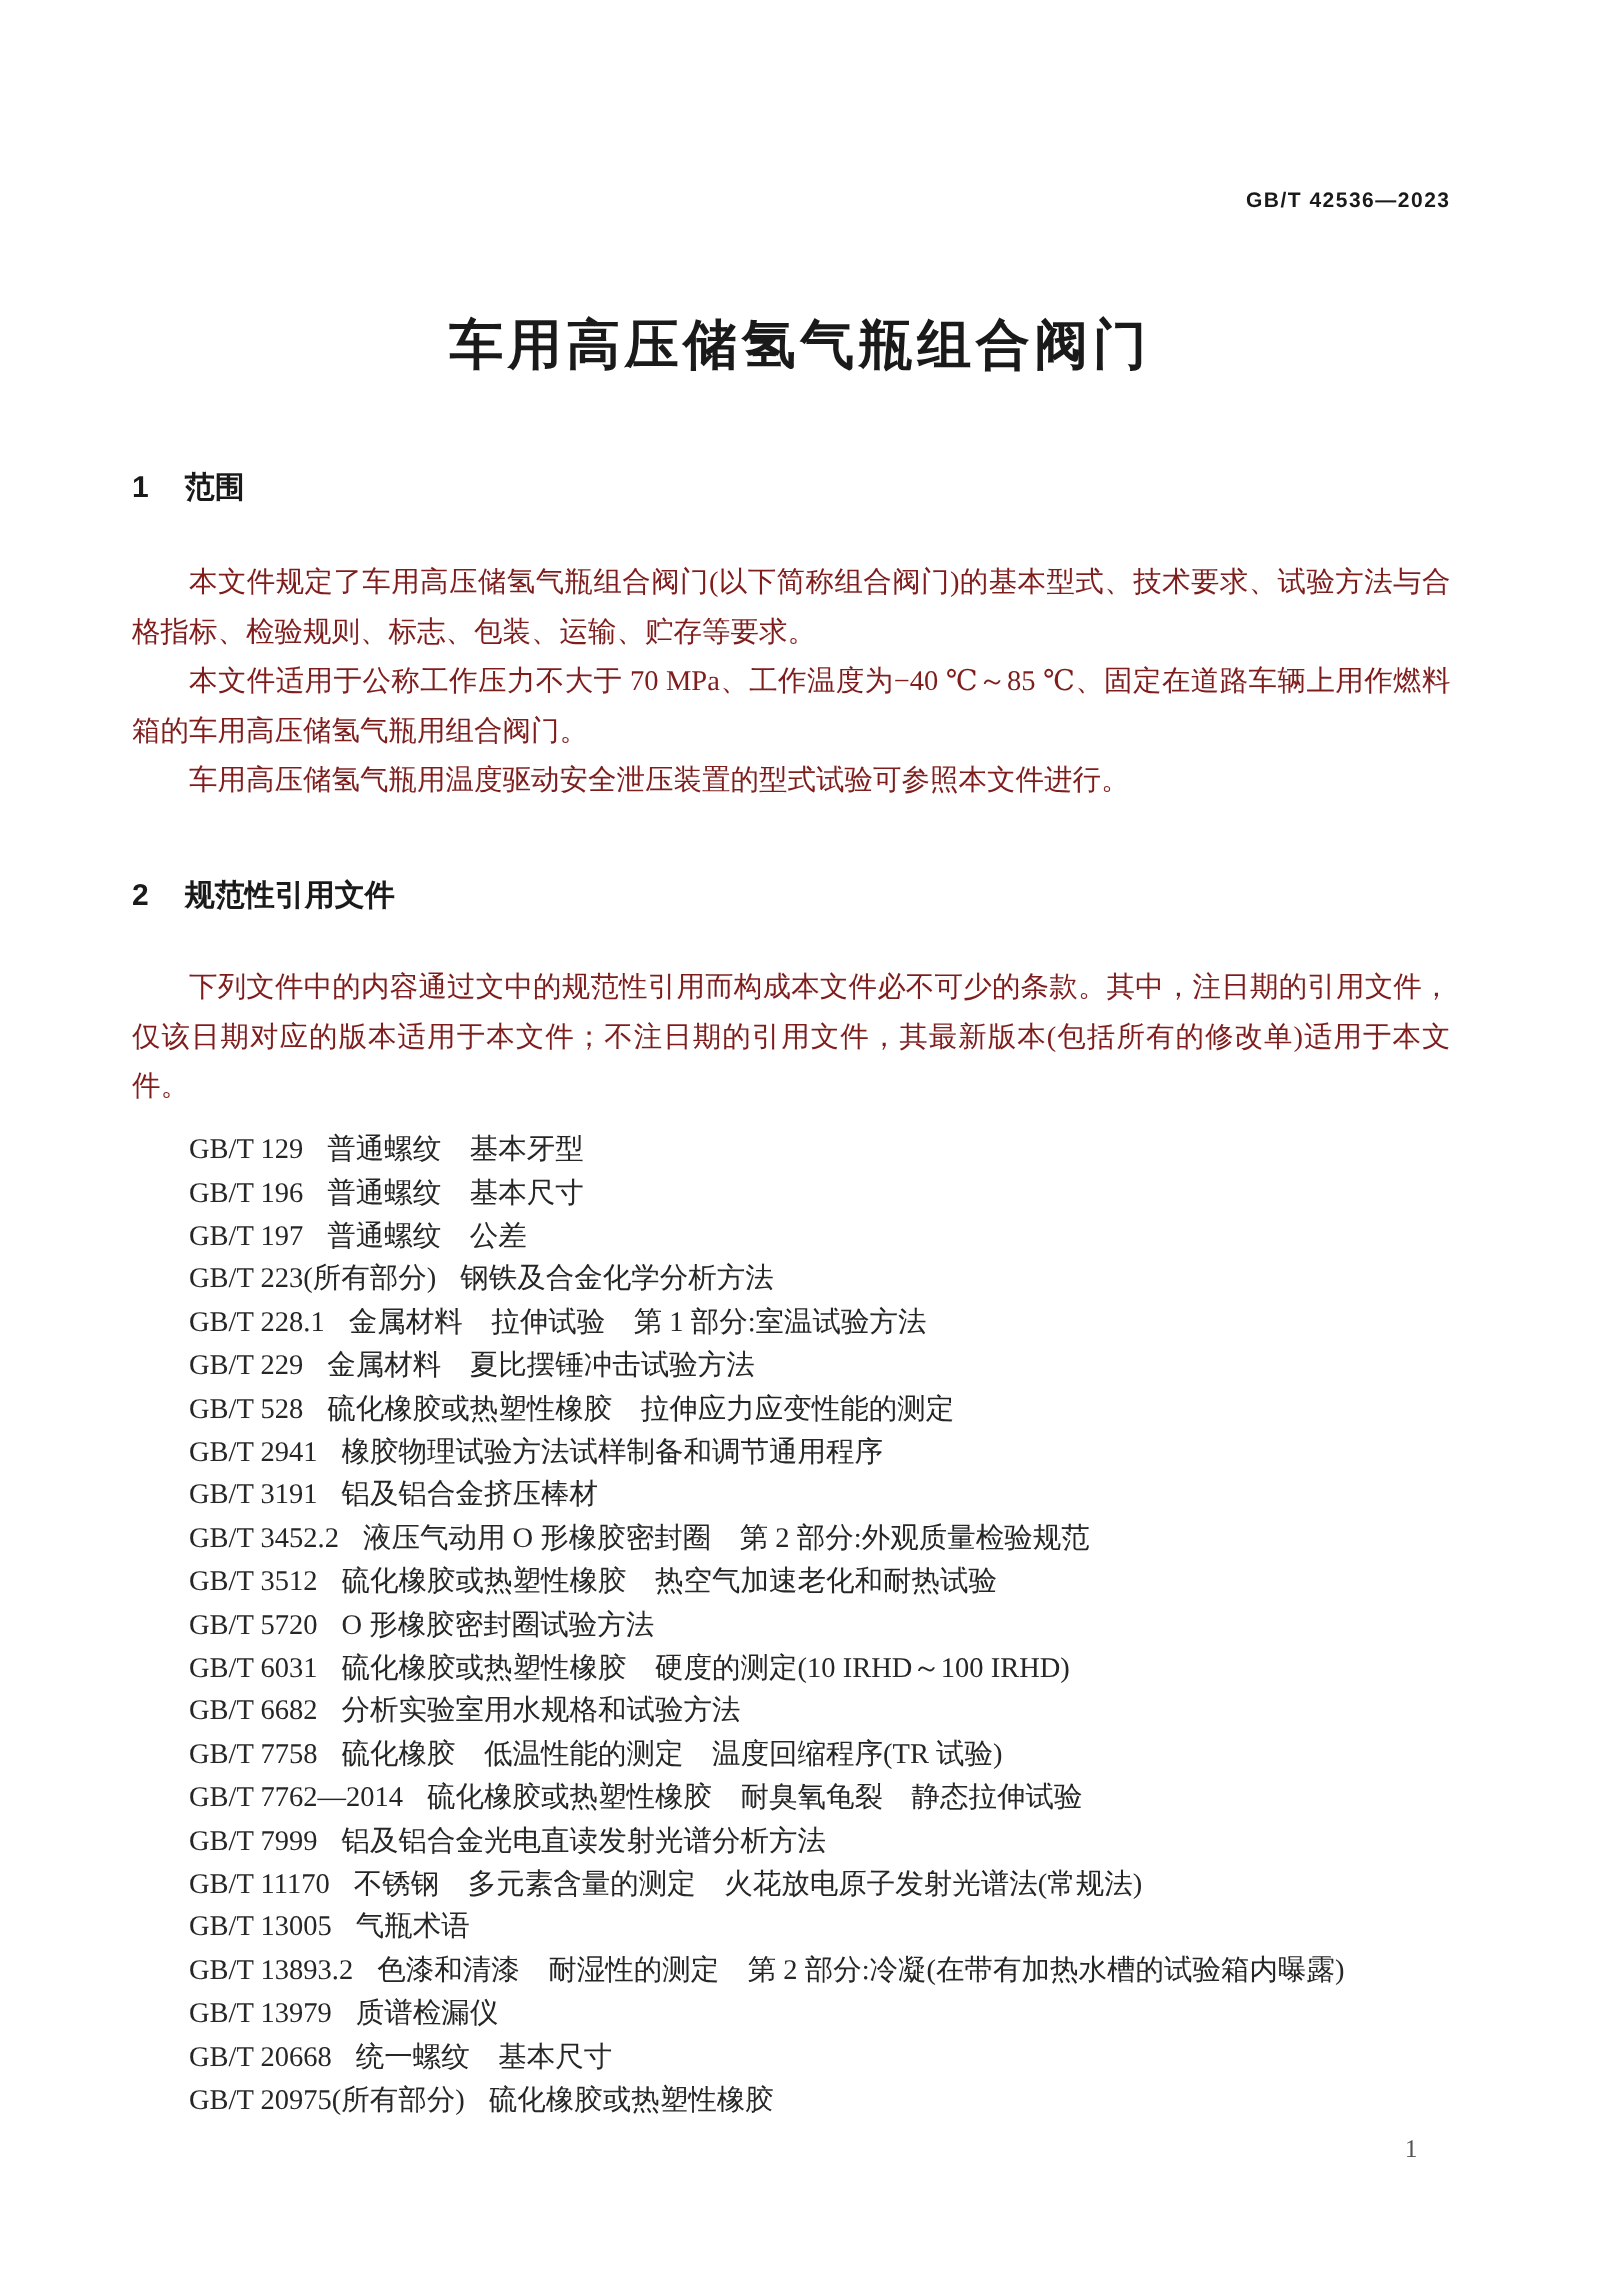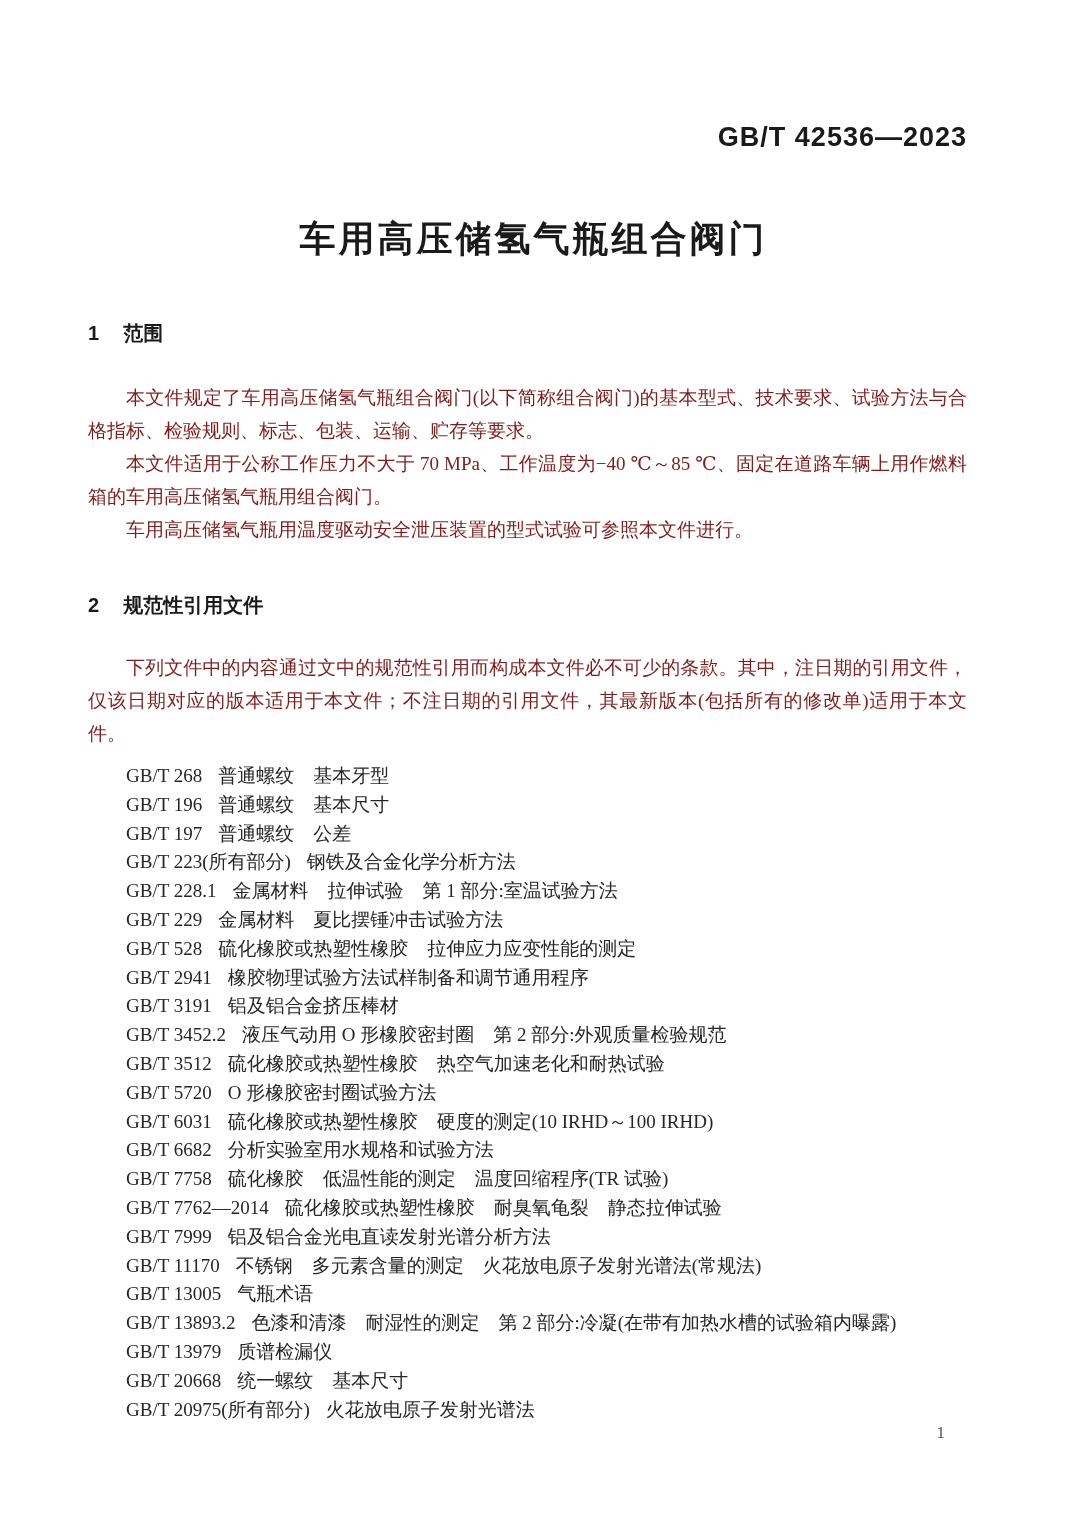--- a/index.html
+++ b/index.html
@@ -15,21 +15,21 @@
     overflow: hidden;
   }
   .header-row {
     padding-top: 122px;
     padding-right: 100px;
     text-align: right;
   }
   .std-code {
     font-family: "Liberation Sans", "DejaVu Sans", sans-serif;
     font-weight: bold;
-    font-size: 27px;
+    font-size: 14px;
     color: #1a1a1a;
     letter-spacing: 1px;
   }
   .doc-title {
     margin-top: 62px;
     text-align: center;
     font-family: Liberation Sans, sans-serif;
     font-weight: bold;
     font-size: 36px;
     color: #1a1a1a;
@@ -89,21 +89,21 @@
     <p class="para">本文件适用于公称工作压力不大于 70 MPa、工作温度为−40 ℃～85 ℃、固定在道路车辆上用作燃料箱的车用高压储氢气瓶用组合阀门。</p>
     <p class="para">车用高压储氢气瓶用温度驱动安全泄压装置的型式试验可参照本文件进行。</p>
 
     <div class="section-heading second">
       <span class="sec-num">2</span><span>规范性引用文件</span>
     </div>
 
     <p class="para intro first">下列文件中的内容通过文中的规范性引用而构成本文件必不可少的条款。其中，注日期的引用文件，仅该日期对应的版本适用于本文件；不注日期的引用文件，其最新版本(包括所有的修改单)适用于本文件。</p>
 
     <div class="ref-list">
-      <div class="ref-line"><span class="ref-code">GB/T 268</span><span class="ref-title">普通螺纹　基本牙型</span></div>
+      <div class="ref-line"><span class="ref-code">GB/T 129</span><span class="ref-title">普通螺纹　基本牙型</span></div>
       <div class="ref-line"><span class="ref-code">GB/T 196</span><span class="ref-title">普通螺纹　基本尺寸</span></div>
       <div class="ref-line"><span class="ref-code">GB/T 197</span><span class="ref-title">普通螺纹　公差</span></div>
       <div class="ref-line"><span class="ref-code">GB/T 223(所有部分)</span><span class="ref-title">钢铁及合金化学分析方法</span></div>
       <div class="ref-line"><span class="ref-code">GB/T 228.1</span><span class="ref-title">金属材料　拉伸试验　第 1 部分:室温试验方法</span></div>
       <div class="ref-line"><span class="ref-code">GB/T 229</span><span class="ref-title">金属材料　夏比摆锤冲击试验方法</span></div>
       <div class="ref-line"><span class="ref-code">GB/T 528</span><span class="ref-title">硫化橡胶或热塑性橡胶　拉伸应力应变性能的测定</span></div>
       <div class="ref-line"><span class="ref-code">GB/T 2941</span><span class="ref-title">橡胶物理试验方法试样制备和调节通用程序</span></div>
       <div class="ref-line"><span class="ref-code">GB/T 3191</span><span class="ref-title">铝及铝合金挤压棒材</span></div>
       <div class="ref-line"><span class="ref-code">GB/T 3452.2</span><span class="ref-title">液压气动用 O 形橡胶密封圈　第 2 部分:外观质量检验规范</span></div>
       <div class="ref-line"><span class="ref-code">GB/T 3512</span><span class="ref-title">硫化橡胶或热塑性橡胶　热空气加速老化和耐热试验</span></div>
@@ -111,20 +111,20 @@
       <div class="ref-line"><span class="ref-code">GB/T 6031</span><span class="ref-title">硫化橡胶或热塑性橡胶　硬度的测定(10 IRHD～100 IRHD)</span></div>
       <div class="ref-line"><span class="ref-code">GB/T 6682</span><span class="ref-title">分析实验室用水规格和试验方法</span></div>
       <div class="ref-line"><span class="ref-code">GB/T 7758</span><span class="ref-title">硫化橡胶　低温性能的测定　温度回缩程序(TR 试验)</span></div>
       <div class="ref-line"><span class="ref-code">GB/T 7762—2014</span><span class="ref-title">硫化橡胶或热塑性橡胶　耐臭氧龟裂　静态拉伸试验</span></div>
       <div class="ref-line"><span class="ref-code">GB/T 7999</span><span class="ref-title">铝及铝合金光电直读发射光谱分析方法</span></div>
       <div class="ref-line"><span class="ref-code">GB/T 11170</span><span class="ref-title">不锈钢　多元素含量的测定　火花放电原子发射光谱法(常规法)</span></div>
       <div class="ref-line"><span class="ref-code">GB/T 13005</span><span class="ref-title">气瓶术语</span></div>
       <div class="ref-line"><span class="ref-code">GB/T 13893.2</span><span class="ref-title">色漆和清漆　耐湿性的测定　第 2 部分:冷凝(在带有加热水槽的试验箱内曝露)</span></div>
       <div class="ref-line"><span class="ref-code">GB/T 13979</span><span class="ref-title">质谱检漏仪</span></div>
       <div class="ref-line"><span class="ref-code">GB/T 20668</span><span class="ref-title">统一螺纹　基本尺寸</span></div>
-      <div class="ref-line"><span class="ref-code">GB/T 20975(所有部分)</span><span class="ref-title">火花放电原子发射光谱法</span></div>
+      <div class="ref-line"><span class="ref-code">GB/T 20975(所有部分)</span><span class="ref-title">硫化橡胶或热塑性橡胶</span></div>
     </div>
 
   </div>
 
   <div class="page-number">1</div>
 
 </div>
 
 </body></html>

